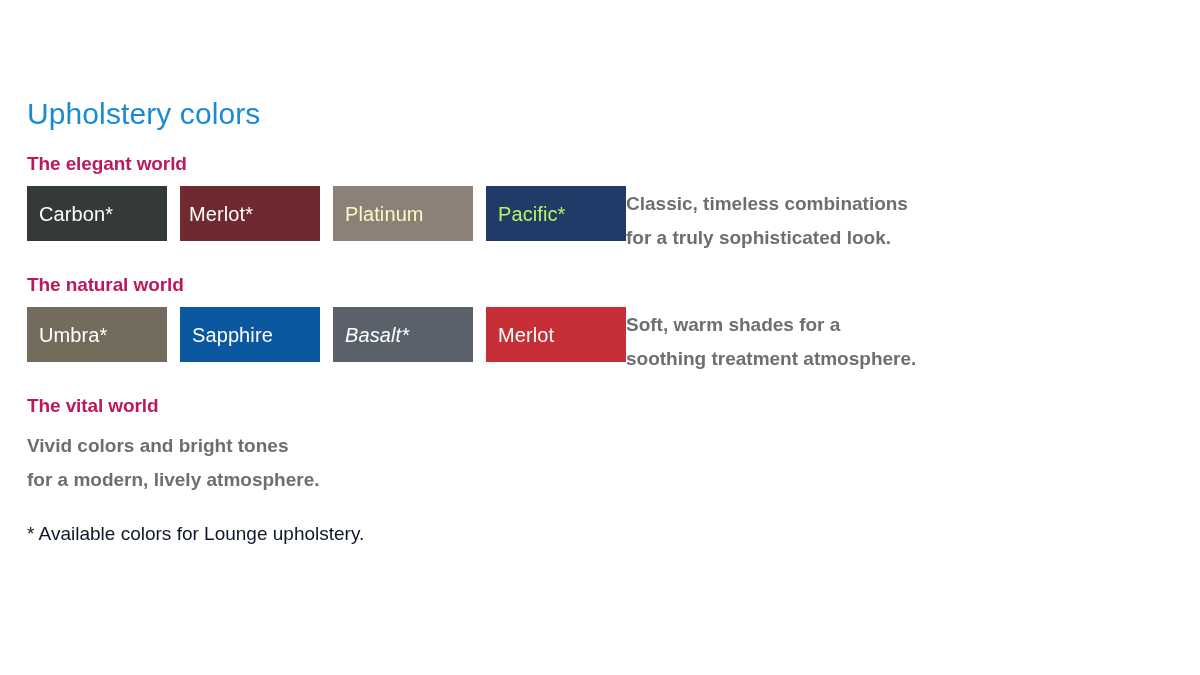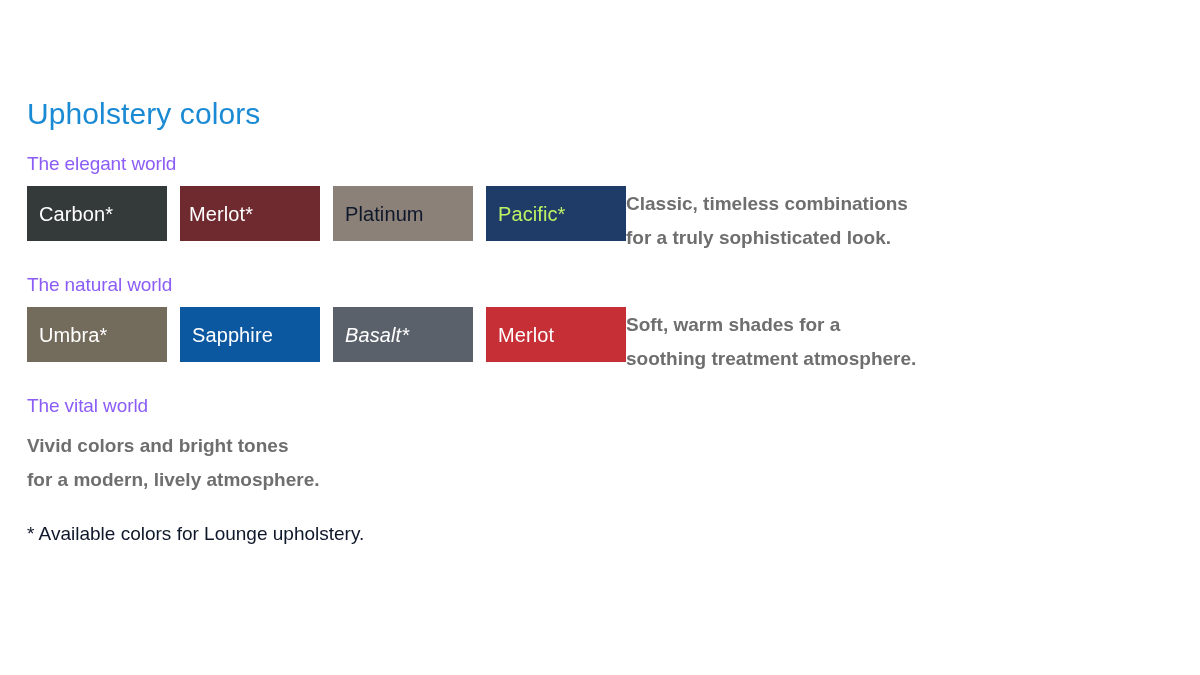--- a/index.html
+++ b/index.html
@@ -37,22 +37,22 @@
     top: 152px;
     width: 1200px;
   }
   .group {
     position: relative;
     margin-bottom: 18px;
   }
   .group-heading {
     margin: 0 0 10px 27px;
     font-size: 19px;
-    font-weight: normal;
-    color: #8b5cf6;
+    font-weight: bold;
+    color: #be185d;
     line-height: 24px;
     letter-spacing: -0.1px;
     white-space: nowrap;
   }
   .group-body {
     display: flex;
     align-items: flex-start;
     margin-left: 27px;
   }
   .swatches {
@@ -110,21 +110,21 @@
         <div class="group-heading">The elegant world</div>
         <div class="group-body">
           <div class="swatches">
             <div class="swatch" style="background-color: rgb(52, 58, 58);">
               <span class="swatch-label" style="color: rgb(255, 255, 255);">Carbon*</span>
             </div>
             <div class="swatch" style="background-color: rgb(110, 42, 46); padding-left: 9px;">
               <span class="swatch-label" style="color: rgb(255, 255, 255);">Merlot*</span>
             </div>
             <div class="swatch" style="background-color: rgb(139, 129, 120);">
-              <span class="swatch-label" style="color: #0f172a;">Platinum</span>
+              <span class="swatch-label" style="color: #fef9c3;">Platinum</span>
             </div>
             <div class="swatch" style="background-color: rgb(31, 60, 105);">
               <span class="swatch-label" style="color: #bef264;">Pacific*</span>
             </div>
           </div>
           <div class="group-desc">Classic, timeless combinations
 for a truly sophisticated look.</div>
         </div>
       </div>
       <div class="group">

